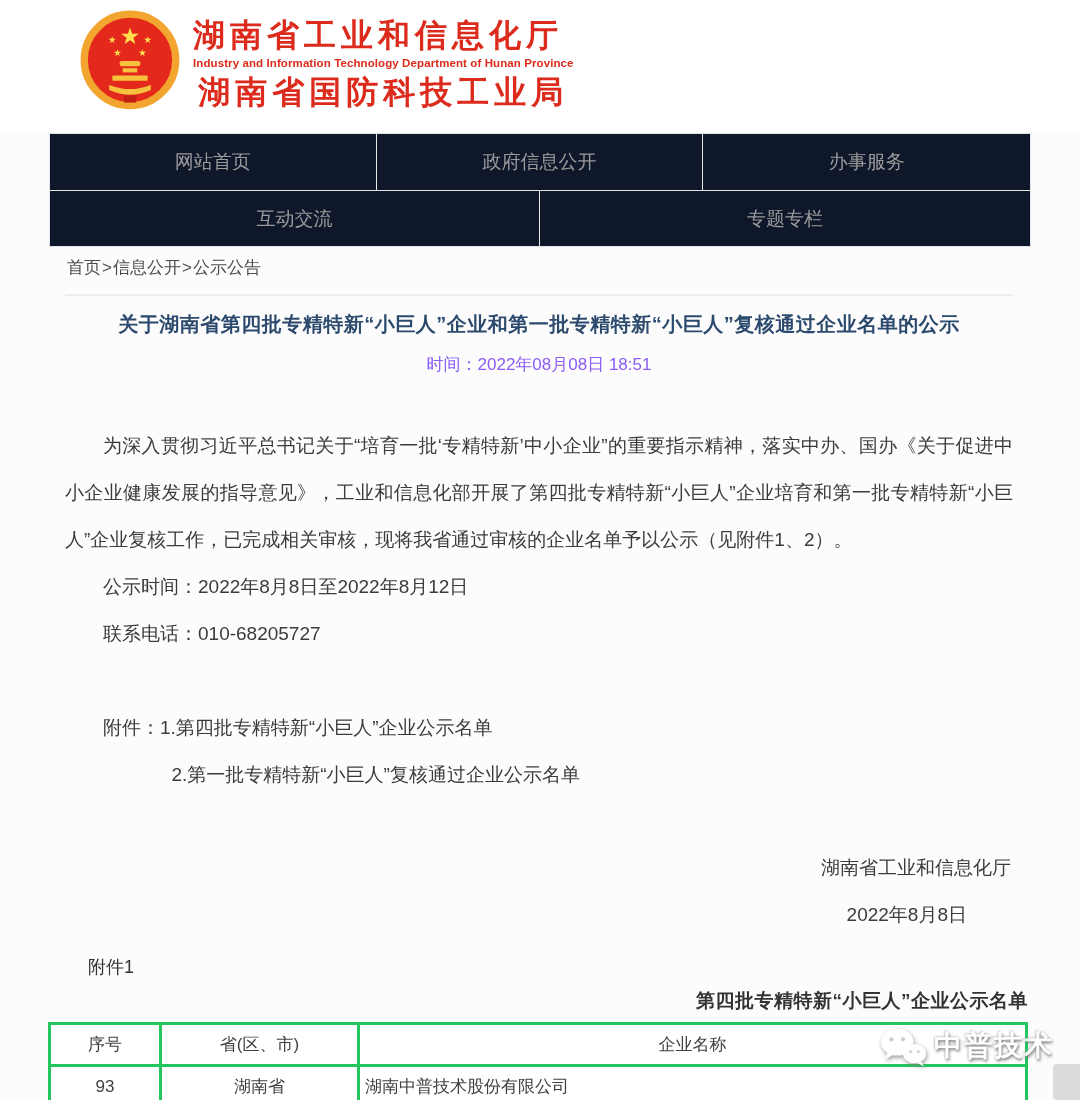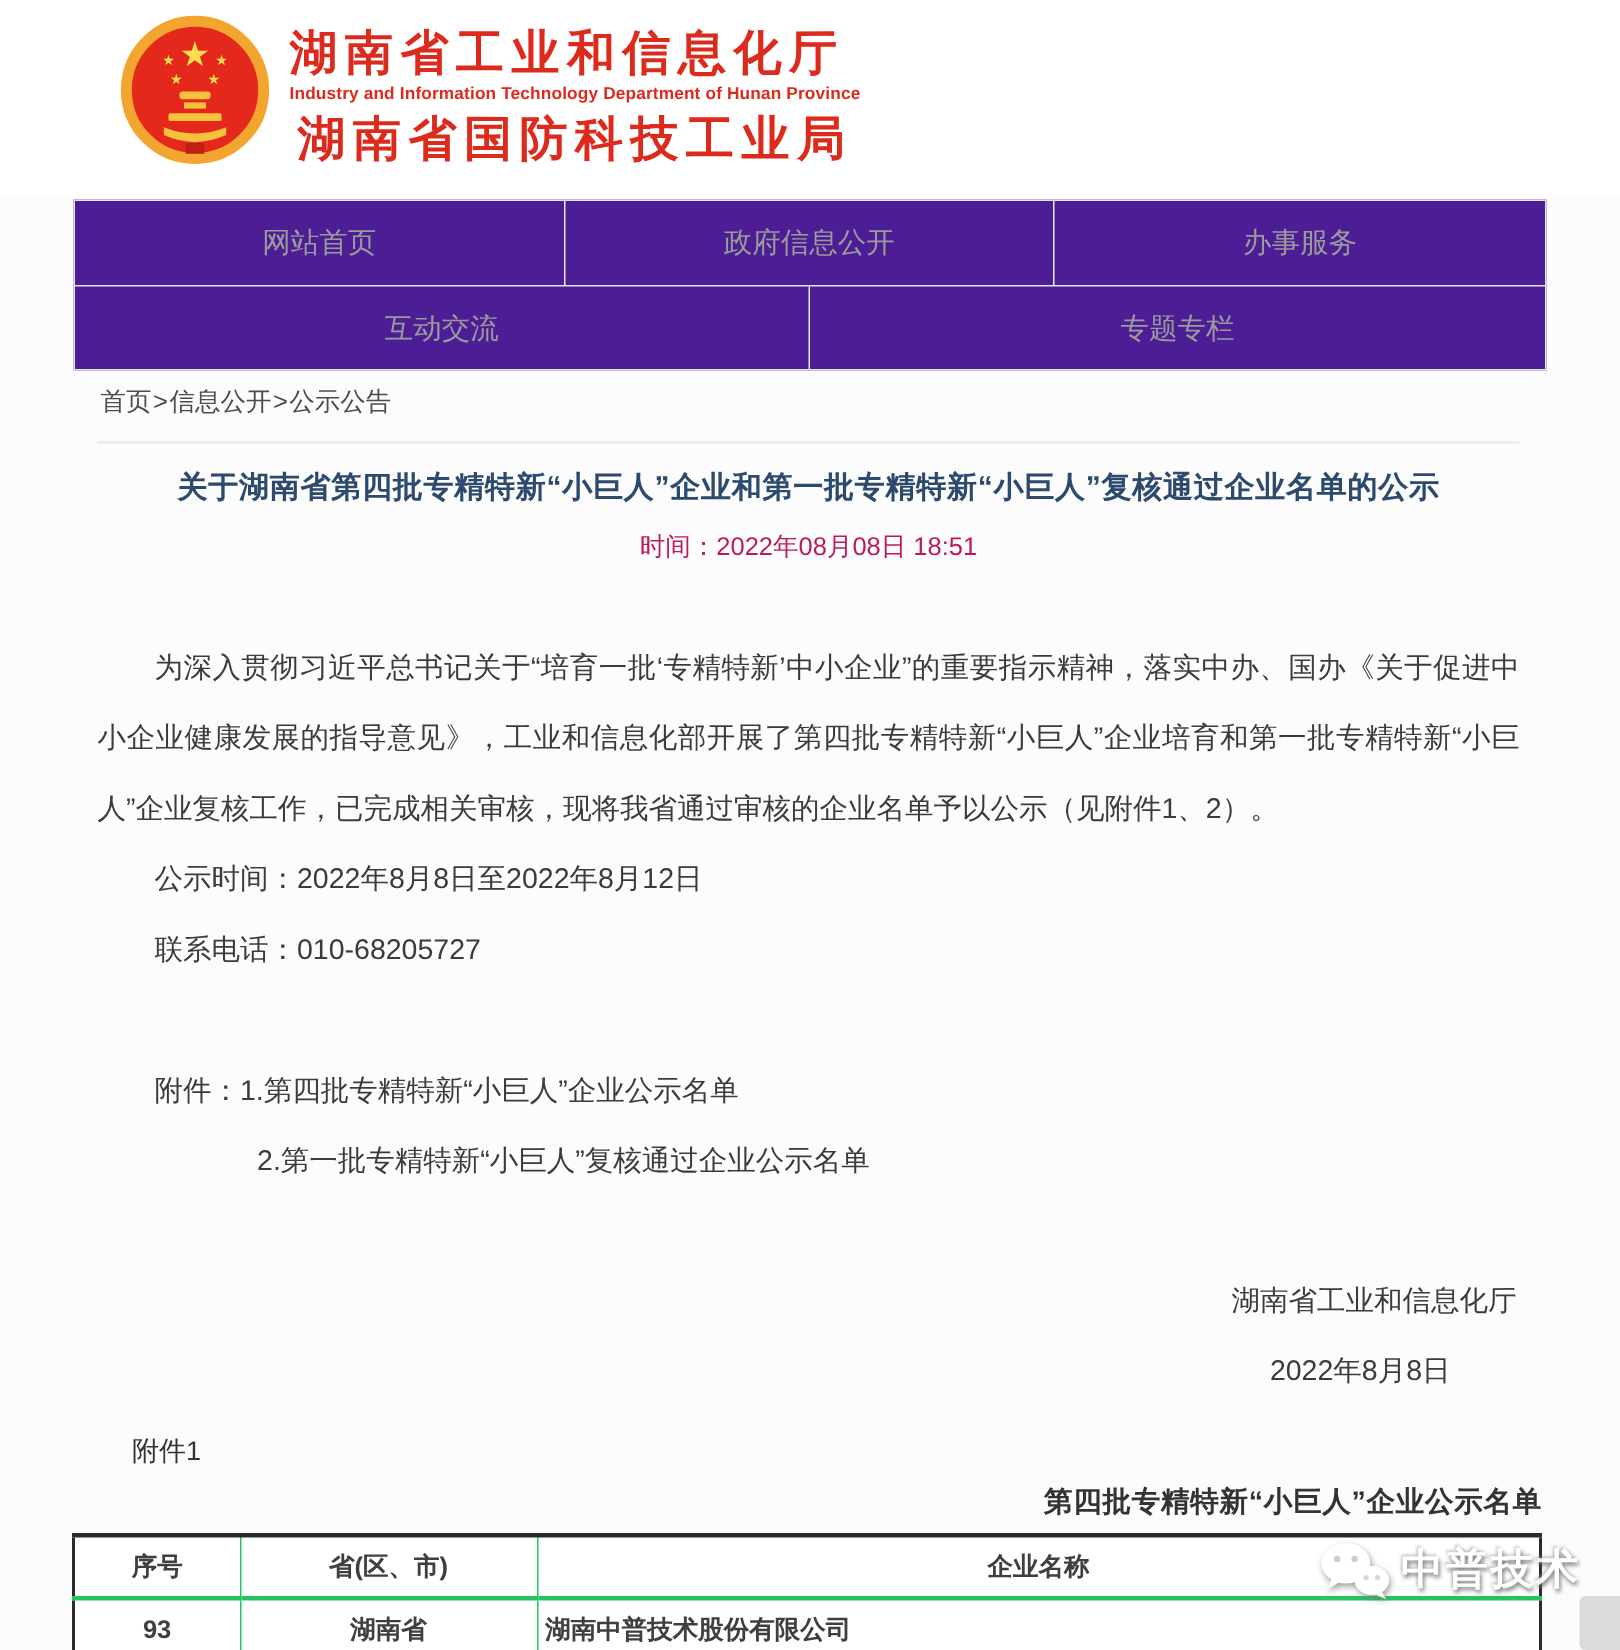--- a/index.html
+++ b/index.html
@@ -14,42 +14,42 @@
 
   
   .site-header { position:absolute; top:0; left:0; width:1080px; height:132px; background:#fff; }
   .emblem { position:absolute; left:78px; top:10px; width:104px; height:104px; }
   .header-text { position:absolute; left:193px; top:16px; color:#dc2b1c; white-space:nowrap; }
   .org-primary { font-size:32px; font-weight:bold; letter-spacing:5px; line-height:38px; }
   .org-en { font-size:11.5px; font-weight:bold; letter-spacing:0.1px; line-height:16px; margin-top:1px; }
   .org-secondary { font-size:32px; font-weight:bold; letter-spacing:5px; line-height:38px; margin-top:2px;text-align:center; }
 
   
-  .main-nav { position:absolute; left:49px; top:133px; width:982px; background:#4c1d95; border:1px solid #e4e4e4; }
+  .main-nav { position:absolute; left:49px; top:133px; width:982px; background:#0f172a; border:1px solid #e4e4e4; }
   .nav-row { display:grid; height:56px; }
   .nav-row.r1 { grid-template-columns:1fr 1fr 1fr; }
   .nav-row.r2 { grid-template-columns:1fr 1fr; border-top:1px solid #e4e4e4; }
   .nav-cell {
     display:flex; align-items:center; justify-content:center;
     font-size:19px; color:#9b9b9b; cursor:pointer; border-right:1px solid #e9e9e9;
   }
   .nav-row .nav-cell:last-child { border-right:none; }
 
   
   .content { position:absolute; left:65px; top:250px; width:948px; }
   .breadcrumb { font-size:17px; color:#4c4c4c; padding:6px 2px 15px 2px; border-bottom:2px solid #ededed; }
   .breadcrumb .crumb { cursor:pointer; }
   .breadcrumb .sep { margin:0 1px; }
 
   .article-title {
     margin-top:15px; text-align:center;
     font-size:20px; font-weight:bold; color:#2c4a6e;
     white-space:nowrap; letter-spacing:0.5px;
   }
-  .article-time { margin-top:15px; text-align:center; font-size:17px; color:#be185d; }
+  .article-time { margin-top:15px; text-align:center; font-size:17px; color:#8b5cf6; }
 
   .article-body { margin-top:46px; font-size:19px; color:#3b3b3b; line-height:47px; }
   .article-body p { text-indent:2em; text-align:justify; }
   .meta-line { text-indent:2em; font-size:19px; color:#3b3b3b; line-height:47px; }
 
   .attachments { margin-top:47px; font-size:19px; color:#3b3b3b; line-height:47px; }
   .attach-line1 { text-indent:2em; }
   .attach-line2 { padding-left:calc(2em + 3.6em); }
 
   .signature { margin-top:46px; font-size:19px; color:#3b3b3b; line-height:47px; text-align:right; }
@@ -61,21 +61,21 @@
   .table-title {
     position:absolute; left:48px; top:988px; width:980px;
     text-align:right; font-size:19px; font-weight:bold; color:#333; letter-spacing:0.5px;
   }
   .list-table {
     position:absolute; left:48px; top:1022px; width:980px;
     border-collapse:collapse; background:#fff;
     font-size:17px; color:#3f3f3f;
     border:2px solid #2b2b2b; border-top-width:3px;
   }
-  .list-table th, .list-table td { border:1px solid #22c55e; height:42px; text-align:center; font-weight:bold; }
+  .list-table th, .list-table td { border:3px solid #22c55e; height:42px; text-align:center; font-weight:normal; }
   .list-table thead th { border-bottom-width:3px; }
   .list-table .col-no { width:111px; }
   .list-table .col-prov { width:198px; }
   .list-table td.cell-company { text-align:left; padding-left:5px; }
 
   
   .watermark {
     position:absolute; left:878px; top:1024px; display:flex; align-items:center;
     pointer-events:none; opacity:0.92;
   }

